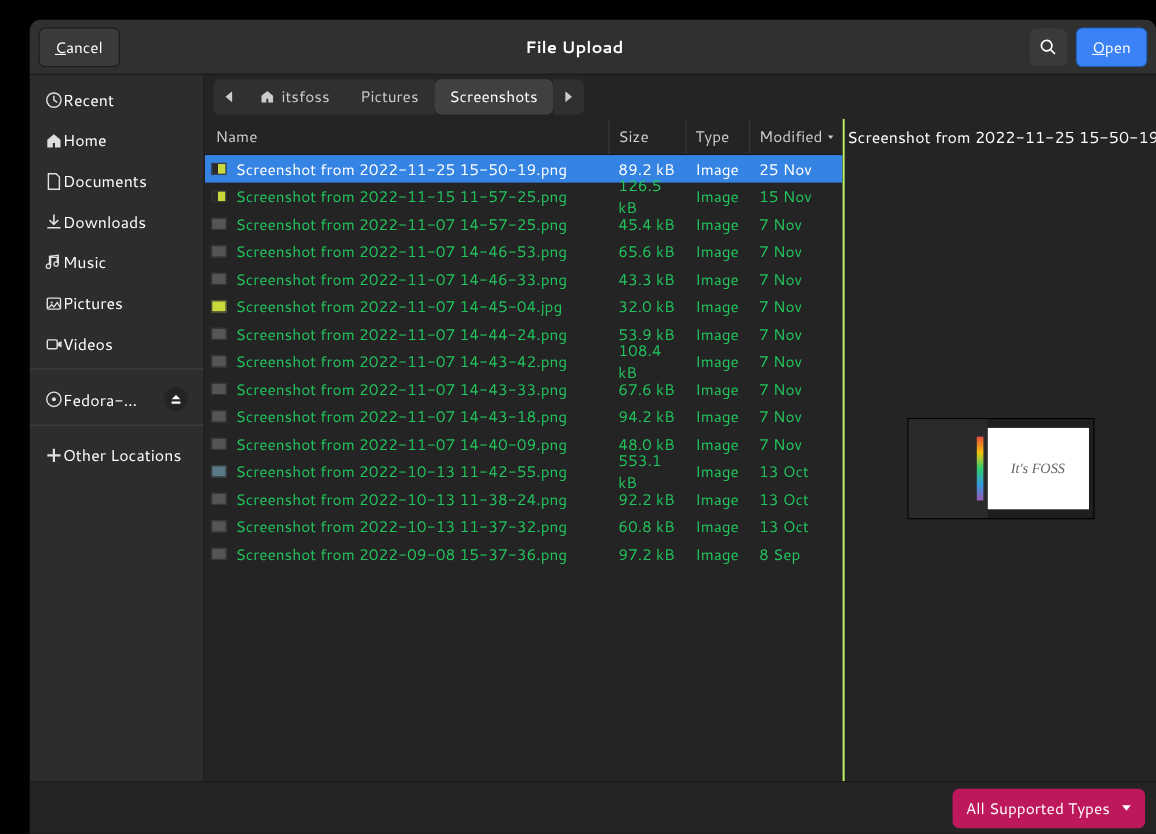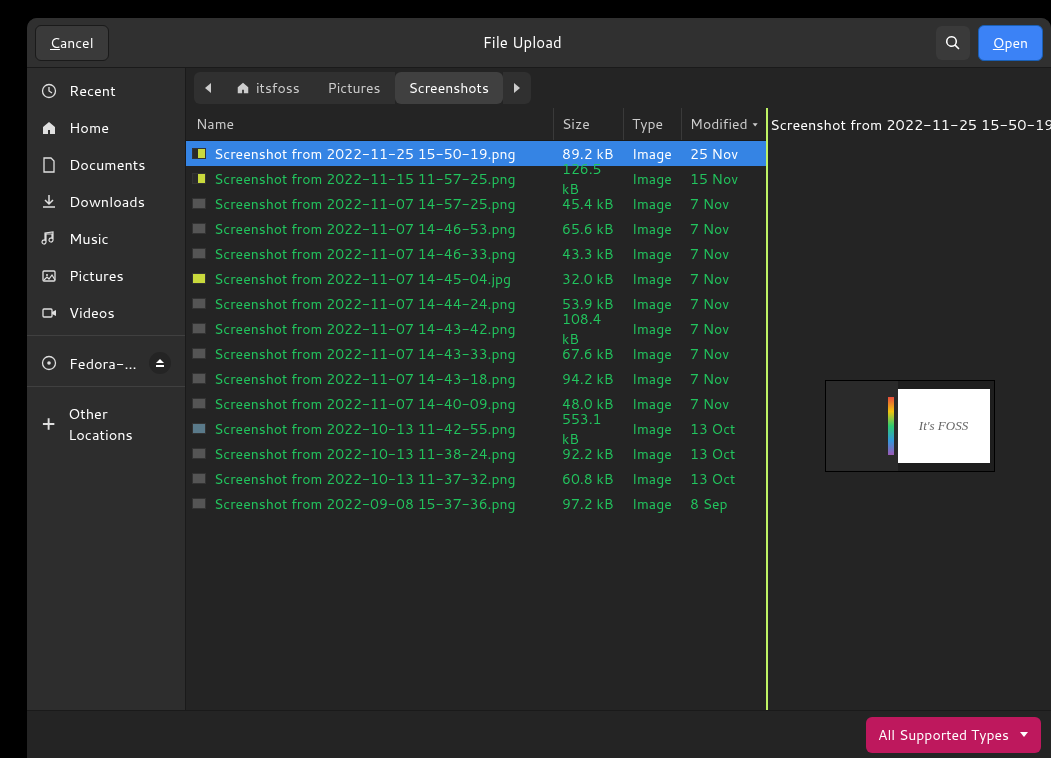--- a/index.html
+++ b/index.html
@@ -3,28 +3,28 @@
 <meta charset="utf-8">
 <style>
 *{box-sizing:border-box;margin:0;padding:0;font-family:"Cantarell",sans-serif;user-select:none}
 body{background:#000;width:1051px;height:758px;overflow:hidden;color:#fff;font-size:14px}
 .window{position:absolute;top:18px;left:27px;width:1024px;height:740px;background:#242424;border-radius:10px 10px 0 0;overflow:hidden;display:flex;flex-direction:column}
 
 
 .titlebar{height:50px;display:flex;align-items:center;padding:0 8px;background:#303030;border-bottom:1px solid #1a1a1a}
 .btn{background:#3a3a3a;border:1px solid #1a1a1a;border-radius:6px;color:#fff;padding:7px 14px;font-size:14px;cursor:pointer}
 .btn u{text-decoration:underline}
-.title{flex:1;text-align:center;font-weight:400;font-size:15px}
+.title{flex:1;text-align:center;font-weight:700;font-size:15px}
 .icon-btn{width:34px;height:34px;display:flex;align-items:center;justify-content:center;background:#3a3a3a;border-radius:6px;margin-right:8px;cursor:pointer}
 .btn-primary{background:#3b82f6;border:1px solid #1a5fb4}
 
 
 .body{flex:1;display:flex;overflow:hidden}
 .sidebar{width:159px;background:#2d2d2d;border-right:1px solid #1a1a1a;display:flex;flex-direction:column;padding-top:4px}
-.side-item{display:flex;align-items:center;gap:12px;padding:8px 14px;cursor:pointer;font-size:14.5px}
+.side-item{display:flex;align-items:center;gap:0;padding:8px 14px;cursor:pointer;font-size:14.5px}
 .side-item.sep{border-top:1px solid #404040;margin-top:4px;padding-top:16px}
 .side-icon{width:16px;height:16px;opacity:.85}
 .eject{margin-left:auto;width:22px;height:22px;border-radius:50%;background:#242424;display:flex;align-items:center;justify-content:center}
 
 .main{flex:1;display:flex;flex-direction:column;overflow:hidden}
 .pathbar{height:40px;display:flex;align-items:center;padding:6px 8px;gap:0;background:#242424}
 .path-btn{height:32px;display:flex;align-items:center;padding:0 14px;background:#303030;border:none;color:#ccc;font-size:14px;cursor:pointer}
 .path-btn.nav{width:28px;padding:0;justify-content:center;border-radius:6px 0 0 6px}
 .path-btn.nav.end{border-radius:0 6px 6px 0}
 .path-btn.active{background:#404040;color:#fff;border-radius:6px}

